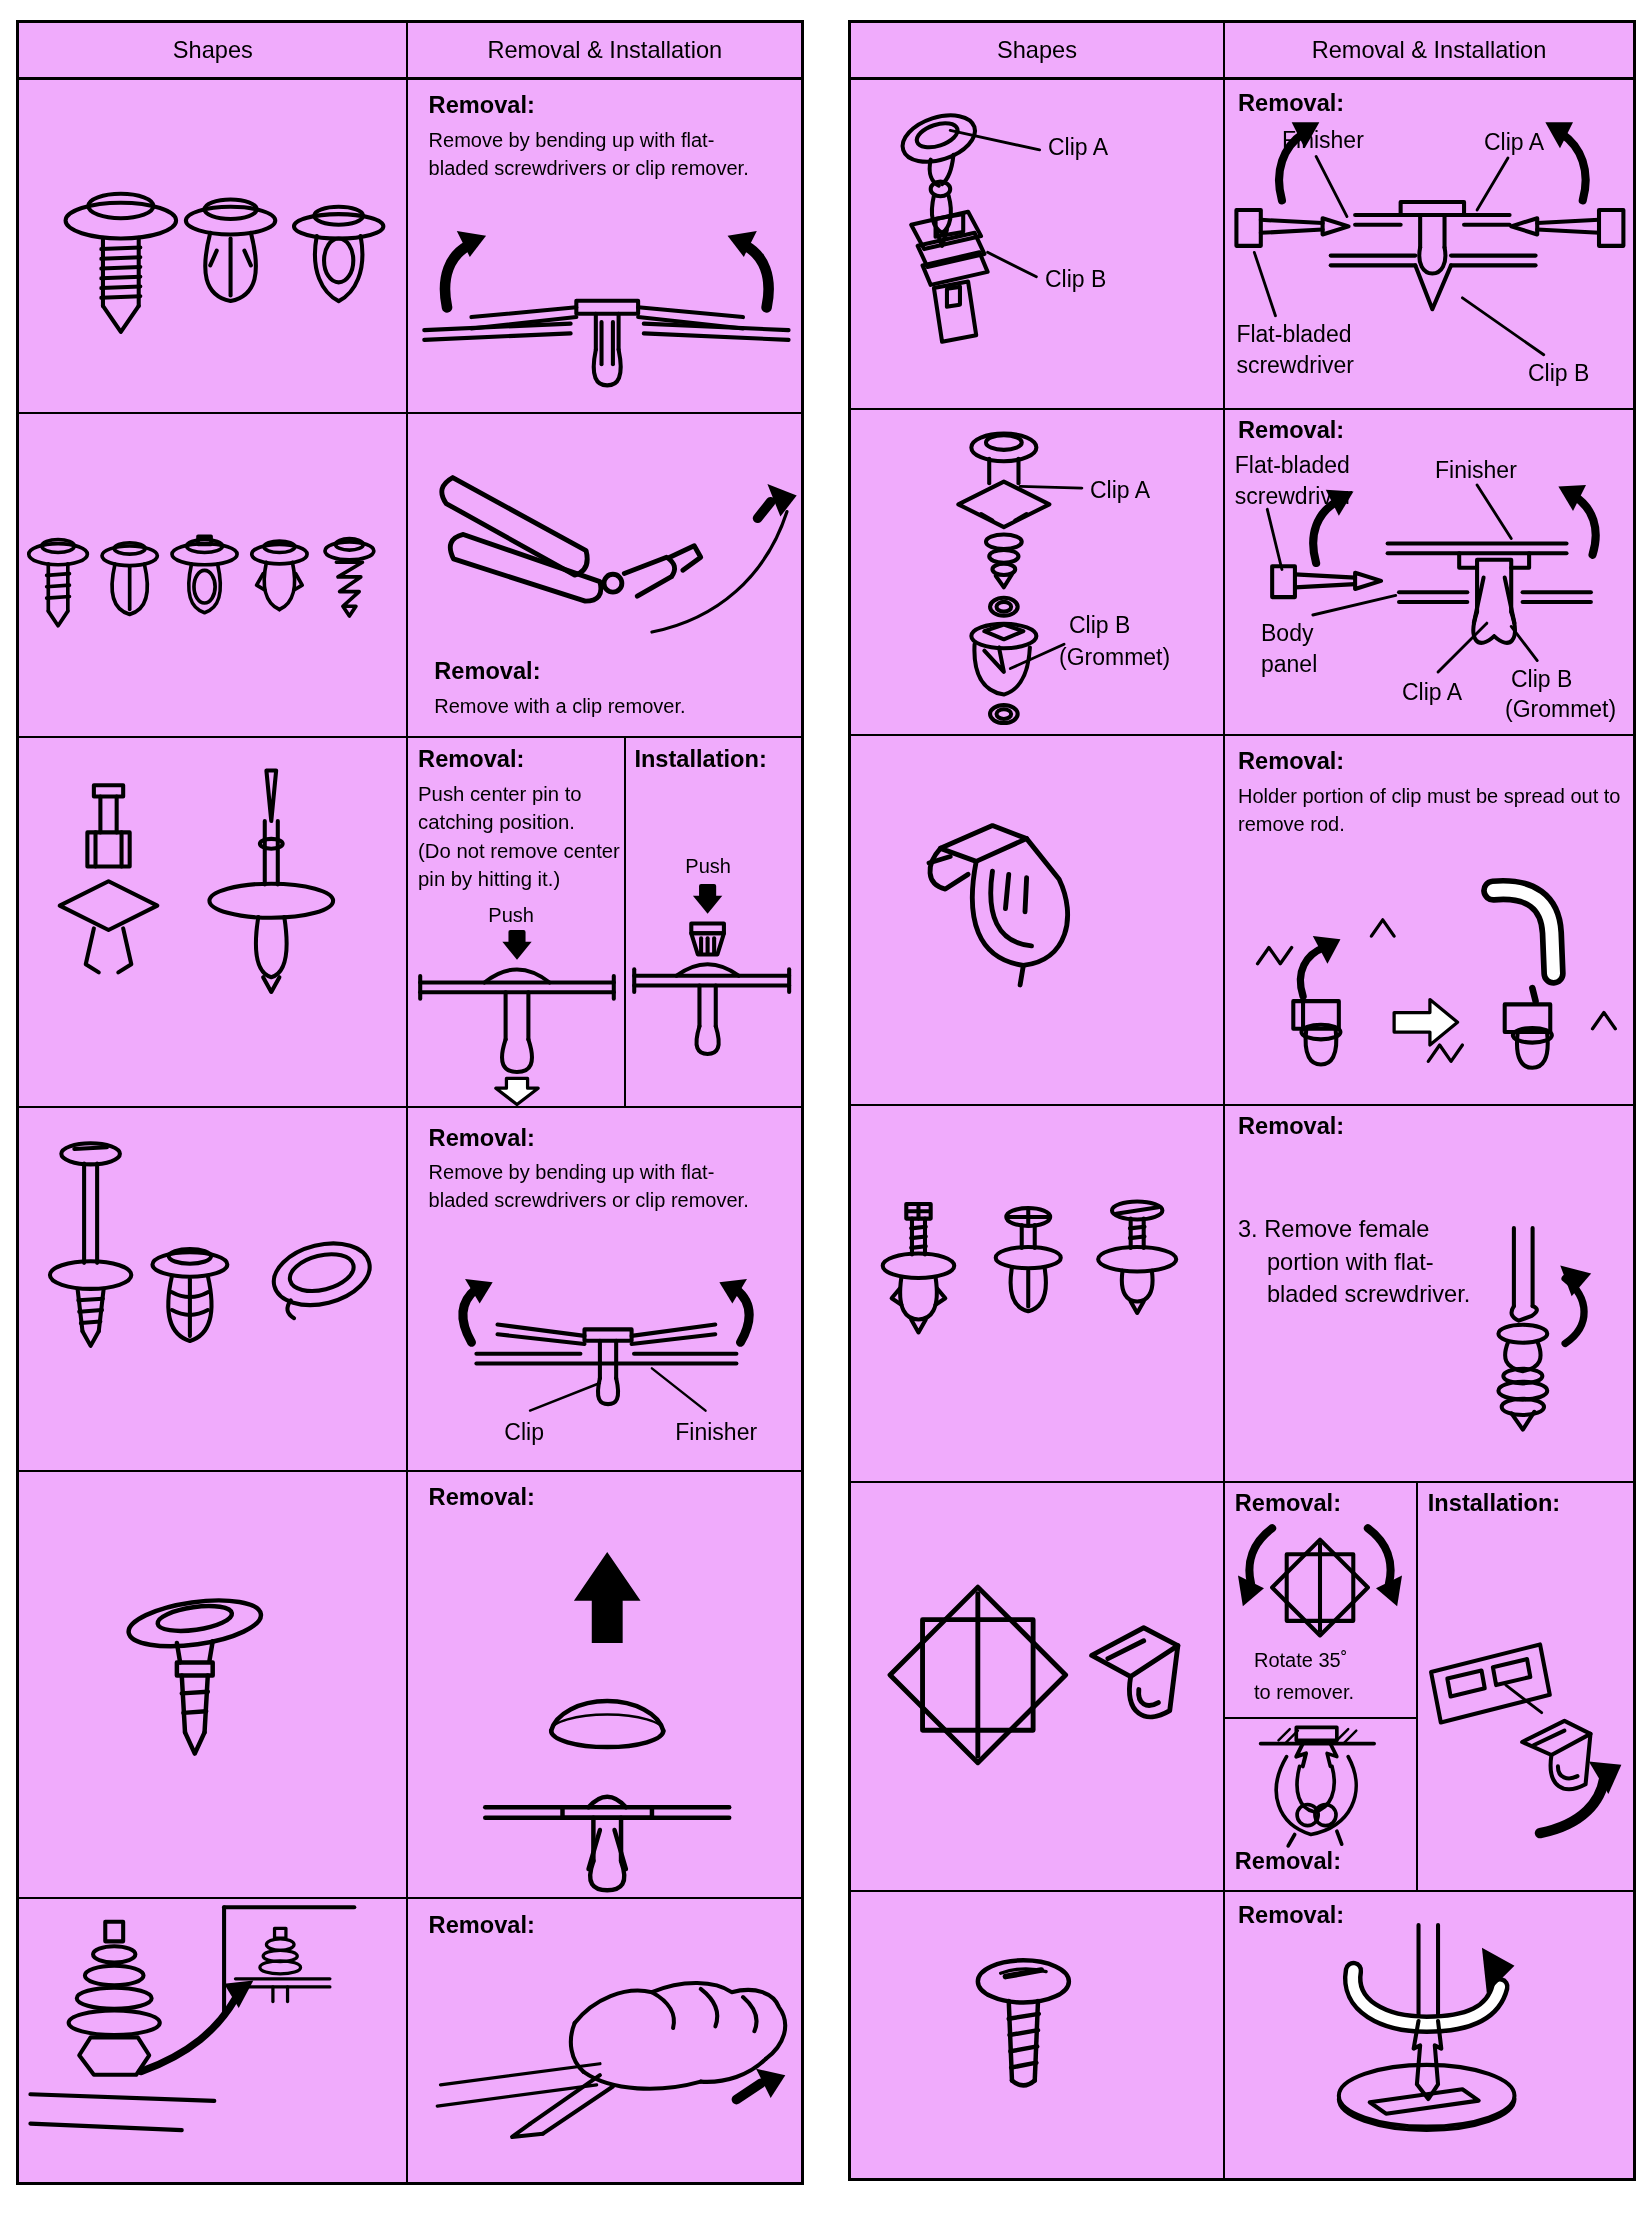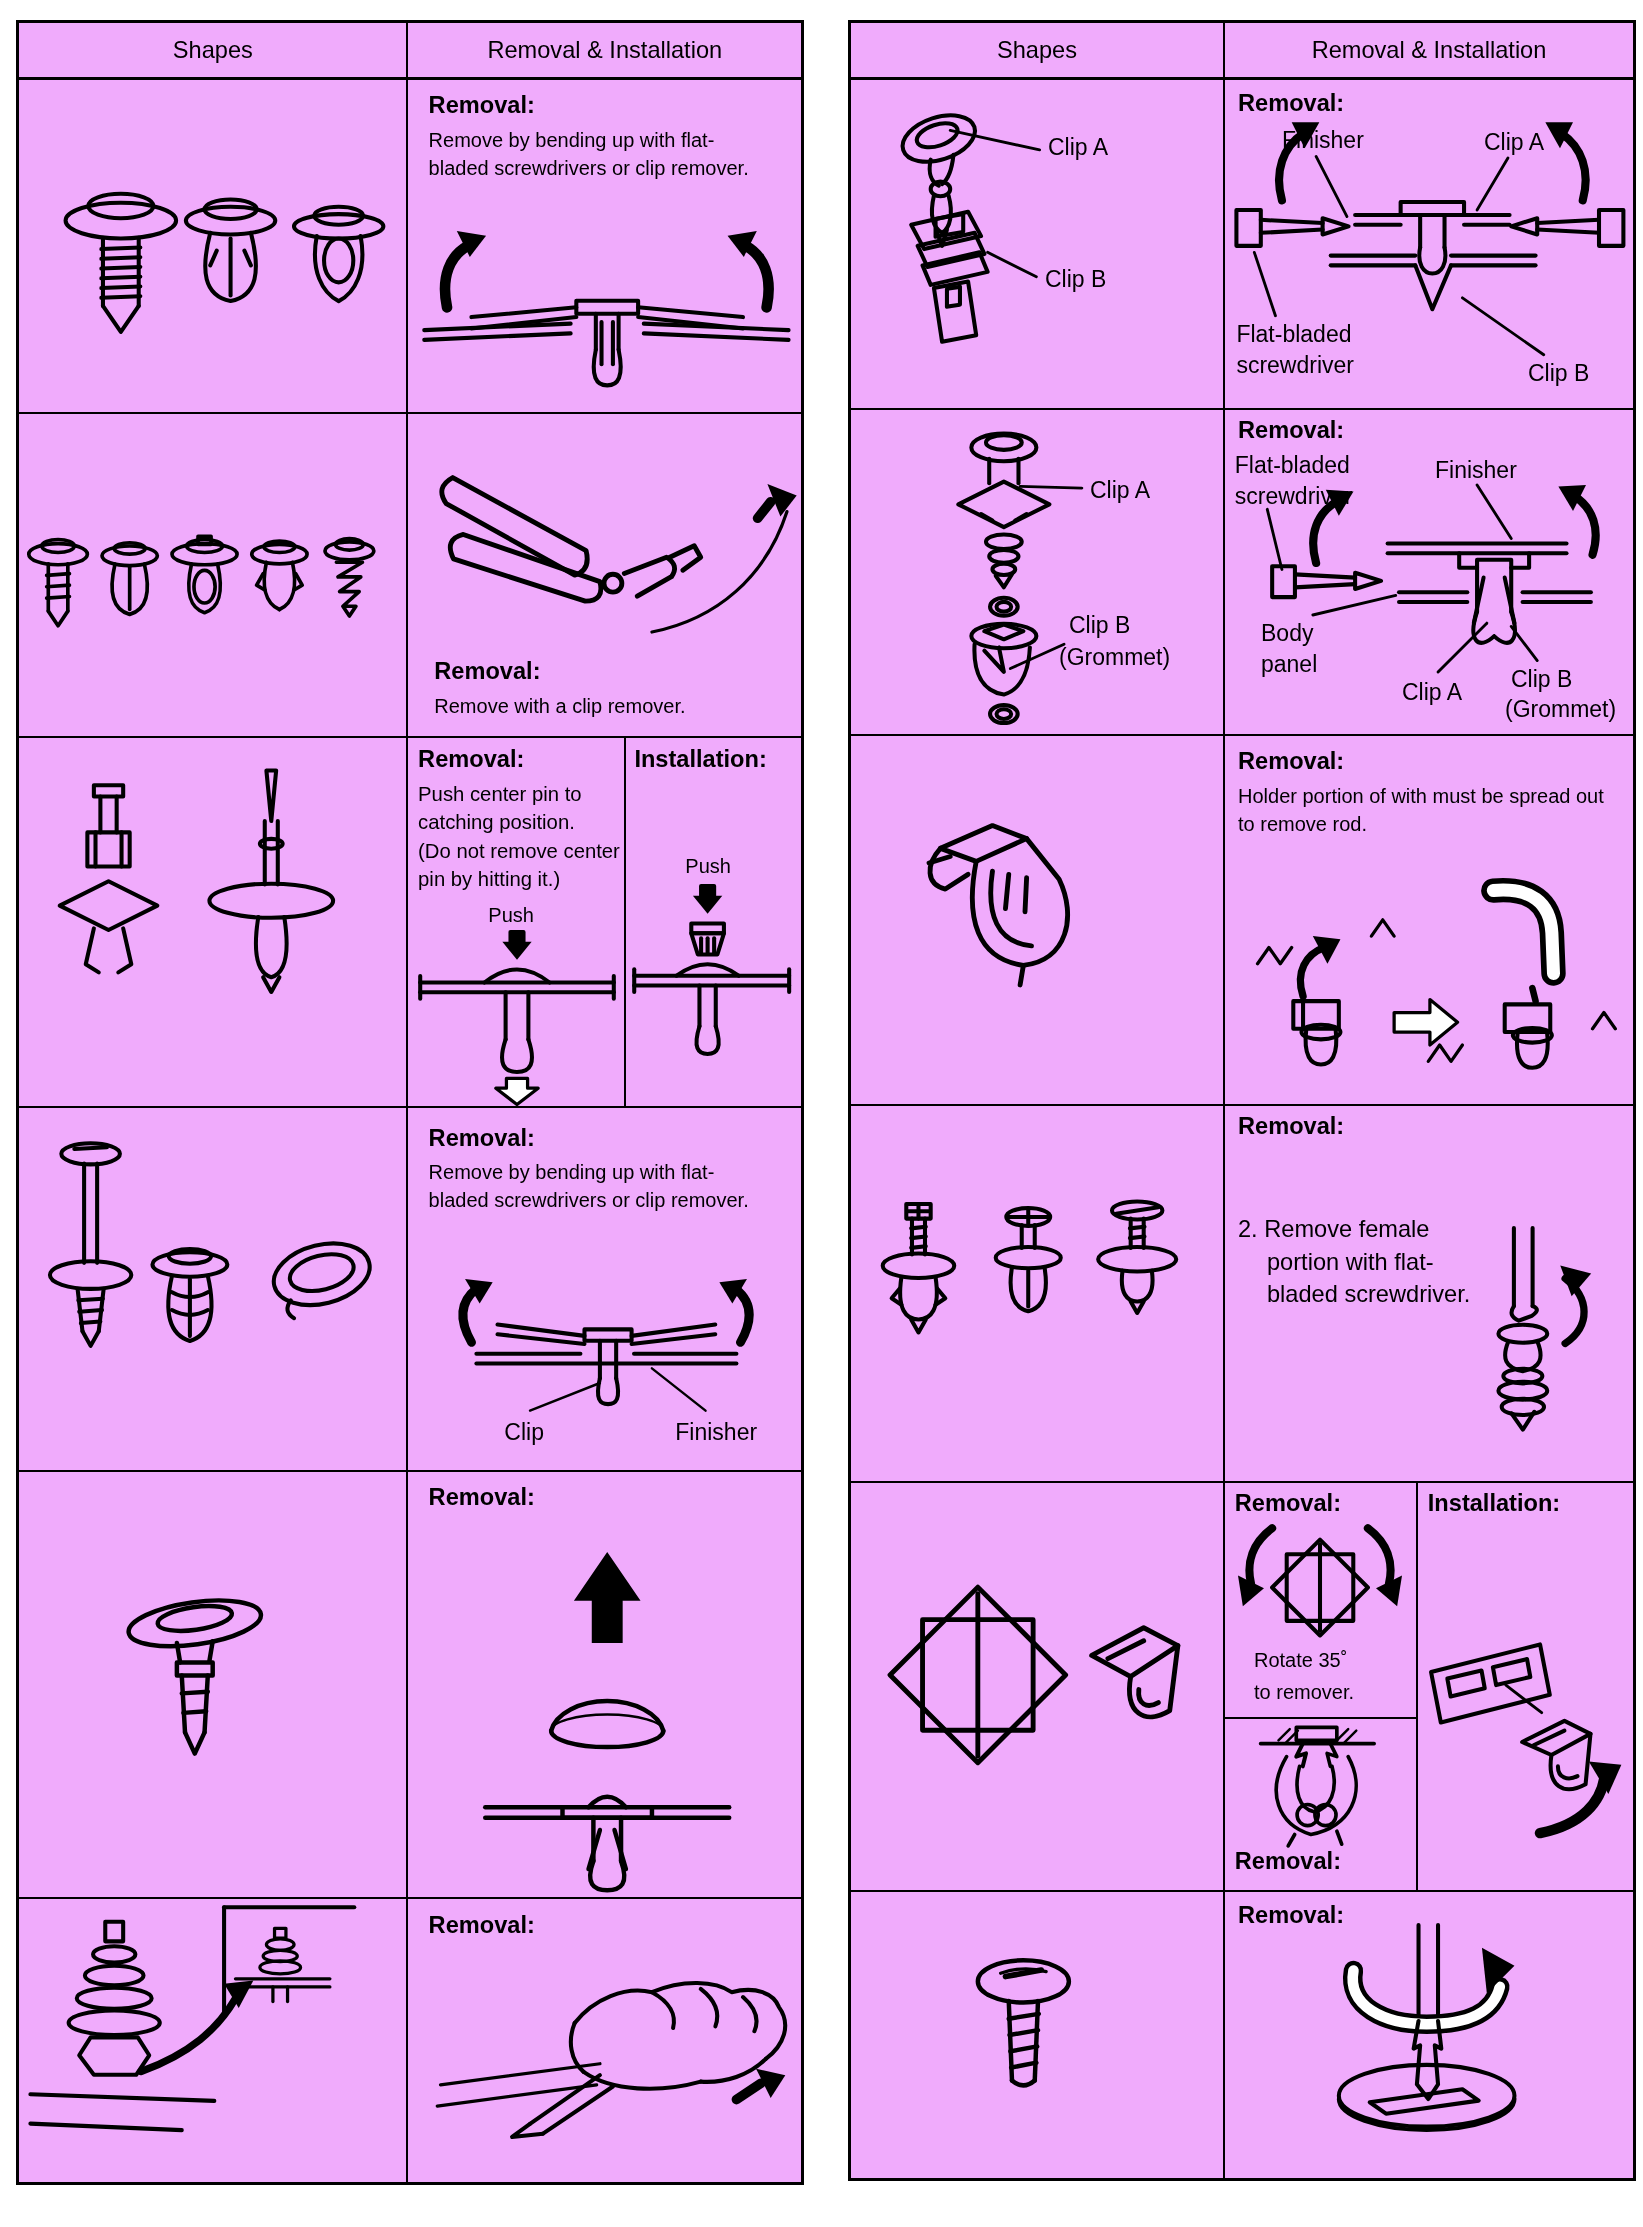--- a/index.html
+++ b/index.html
@@ -563,21 +563,21 @@
           <path d="M72,58 C58,130 74,178 130,186 C184,180 196,126 174,80 L134,30"></path>
           <path d="M92,70 C84,124 98,158 140,162"></path>
           <path d="M112,74 L108,116"></path>
             <path d="M134,78 L132,120"></path>
           <path d="M130,186 L126,210"></path>
         </g>
       </svg>
     </div>
     <div class="cell ri-col">
       <div class="t" style="left:13px;top:11.4px">Removal:</div>
-      <div class="b" style="left:13px;top:46px;width:383px">Holder portion of with must be spread out to remove rod.</div>
+      <div class="b" style="left:13px;top:46px;width:383px">Holder portion of clip must be spread out to remove rod.</div>
       <svg style="left:0;top:122px" width="409" height="244" viewBox="0 0 503 300">
         <g fill="none" stroke-linecap="round" stroke-linejoin="round">
           <path d="M330,40 C376,36 400,54 402,92 L404,142" stroke="#000" stroke-width="30"></path>
           <path d="M330,40 C376,36 400,54 402,92 L404,142" stroke="#fff" stroke-width="16"></path>
           <g stroke="#000" stroke-width="4">
             <polyline points="40,130 54,110 68,130 82,110"></polyline>
             <polyline points="180,96 194,76 208,96"></polyline>
             <polyline points="250,250 264,230 278,250 292,230"></polyline>
             <polyline points="452,210 466,190 480,210"></polyline>
           </g>
@@ -639,21 +639,21 @@
               <line x1="43" y1="44" x2="61" y2="42"></line>
             <ellipse cx="52" cy="70" rx="48" ry="15"></ellipse>
             <path d="M34,84 C30,112 40,122 52,122 C64,122 74,112 70,84"></path>
             <polyline points="44,122 52,136 60,122"></polyline>
           </g>
         </g>
       </svg>
     </div>
     <div class="cell ri-col">
       <div class="t" style="left:13px;top:6.5px">Removal:</div>
-      <div class="step" style="left:13px;top:107px;width:252px">2. Remove female portion with flat-bladed screwdriver.</div>
+      <div class="step" style="left:13px;top:107px;width:252px">3. Remove female portion with flat-bladed screwdriver.</div>
       <svg style="left:244px;top:122px" width="163" height="244" viewBox="0 0 200 300">
         <g stroke="#000" stroke-width="5" fill="none" stroke-linecap="round" stroke-linejoin="round">
           <line x1="55" y1="0" x2="55" y2="96"></line>
             <line x1="78" y1="0" x2="78" y2="96"></line>
           <path d="M55,96 q-8,12 6,18 l16,-6 q12,-8 1,-12"></path>
           <path d="M118,62 C148,86 150,120 118,142" stroke-width="9"></path>
           <polygon points="112,46 150,56 126,84" fill="#000" stroke="none"></polygon>
           <ellipse cx="66" cy="130" rx="30" ry="11"></ellipse>
           <path d="M48,140 C40,160 44,172 66,176 C88,172 92,160 84,140"></path>
           <ellipse cx="66" cy="182" rx="24" ry="9"></ellipse>

